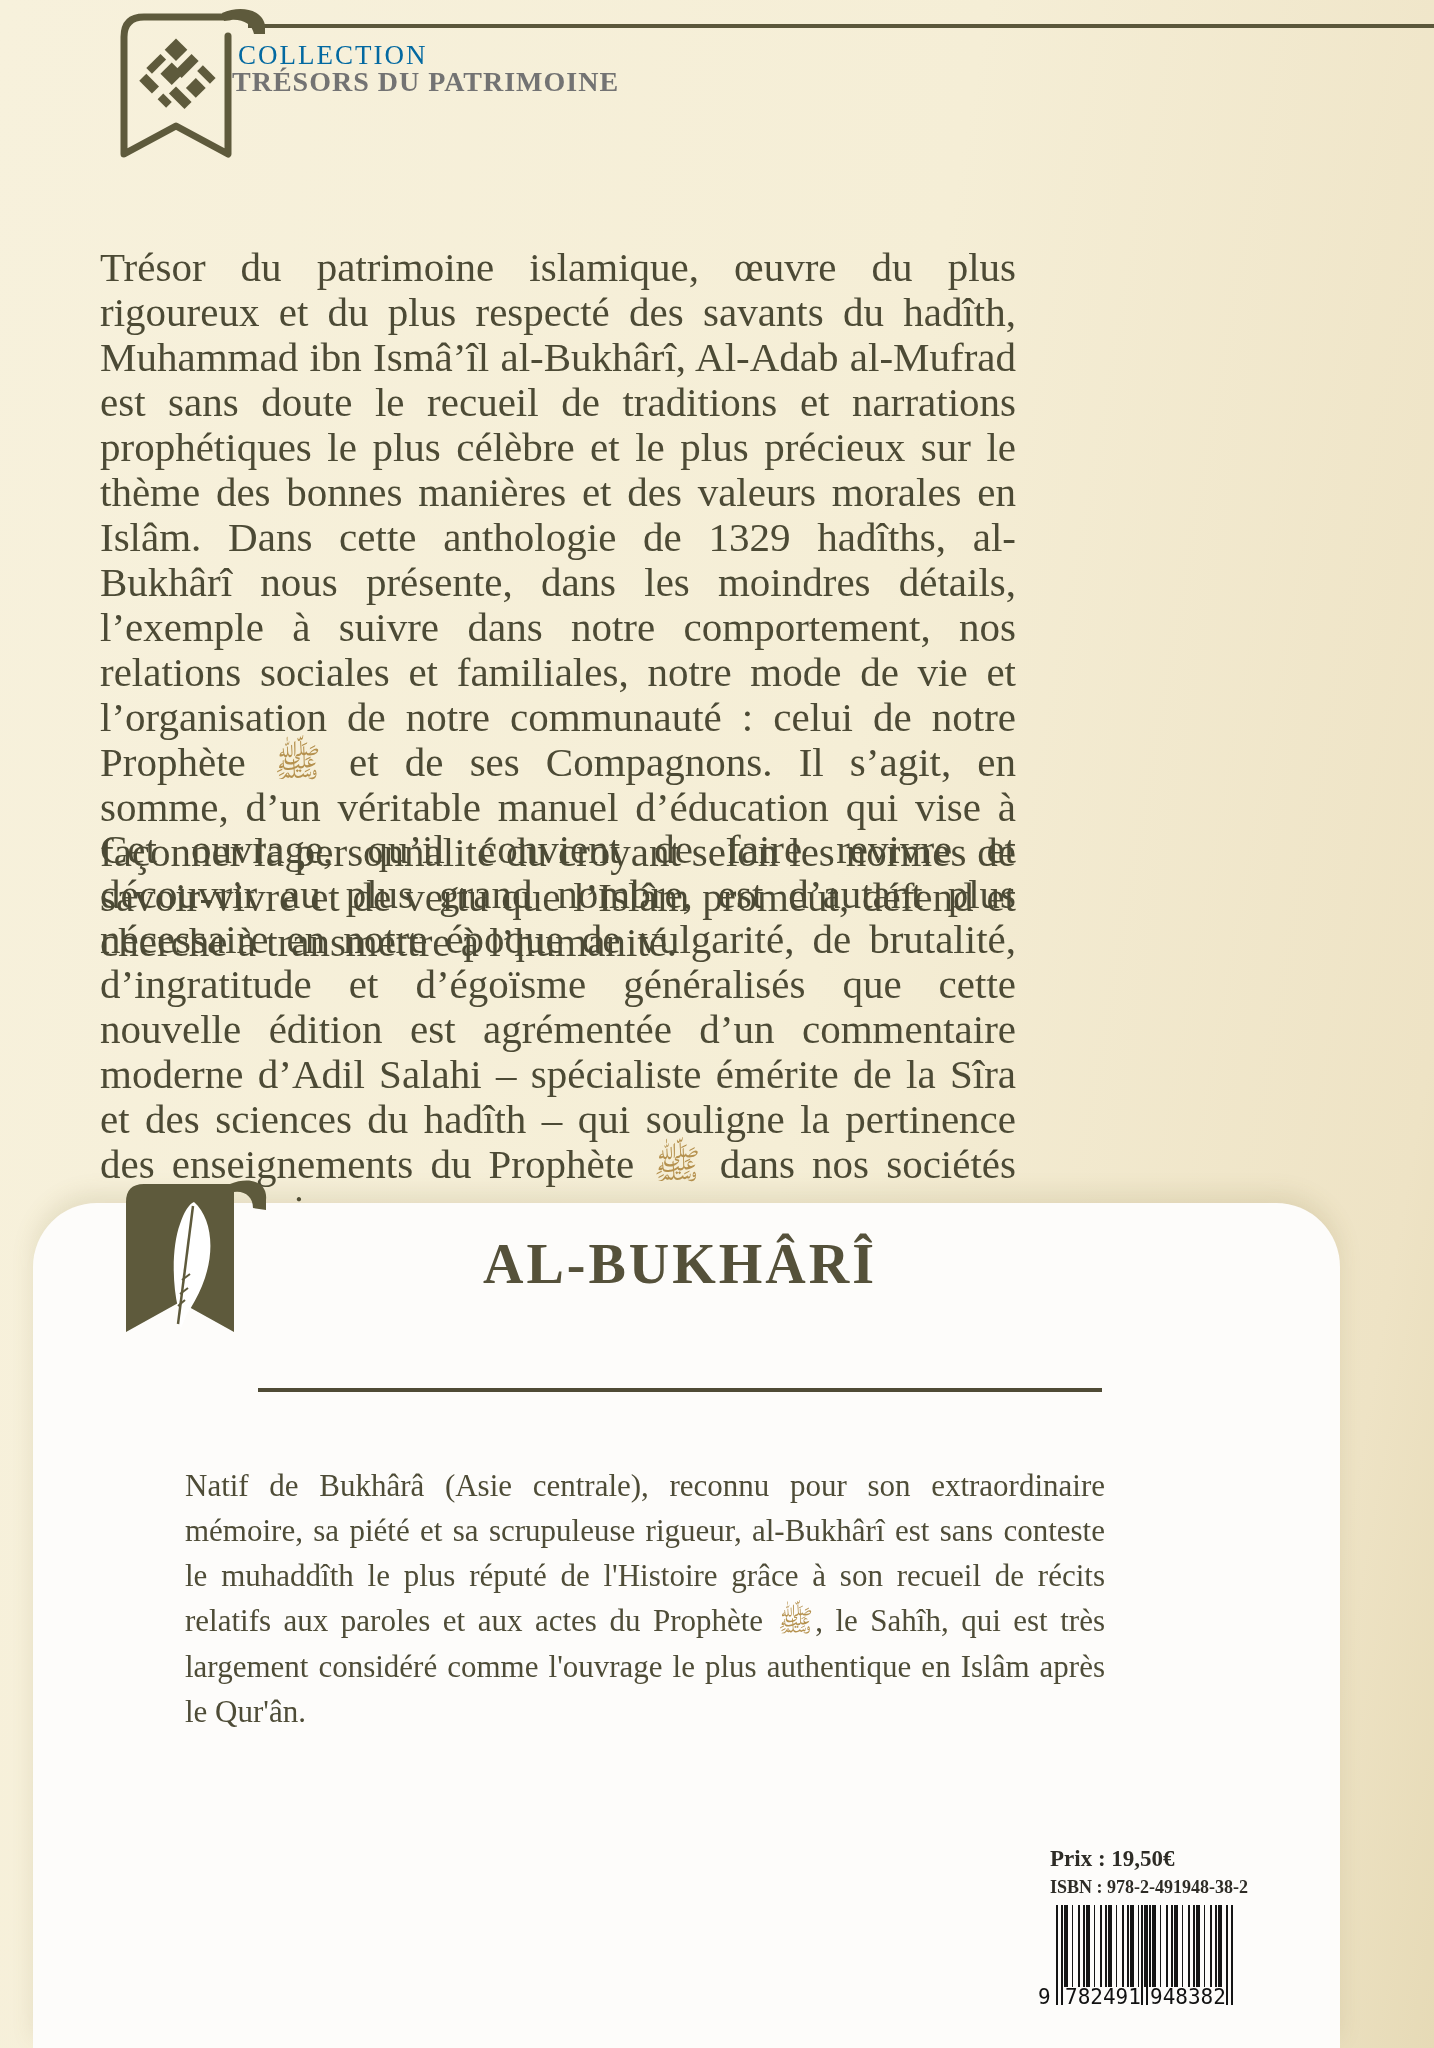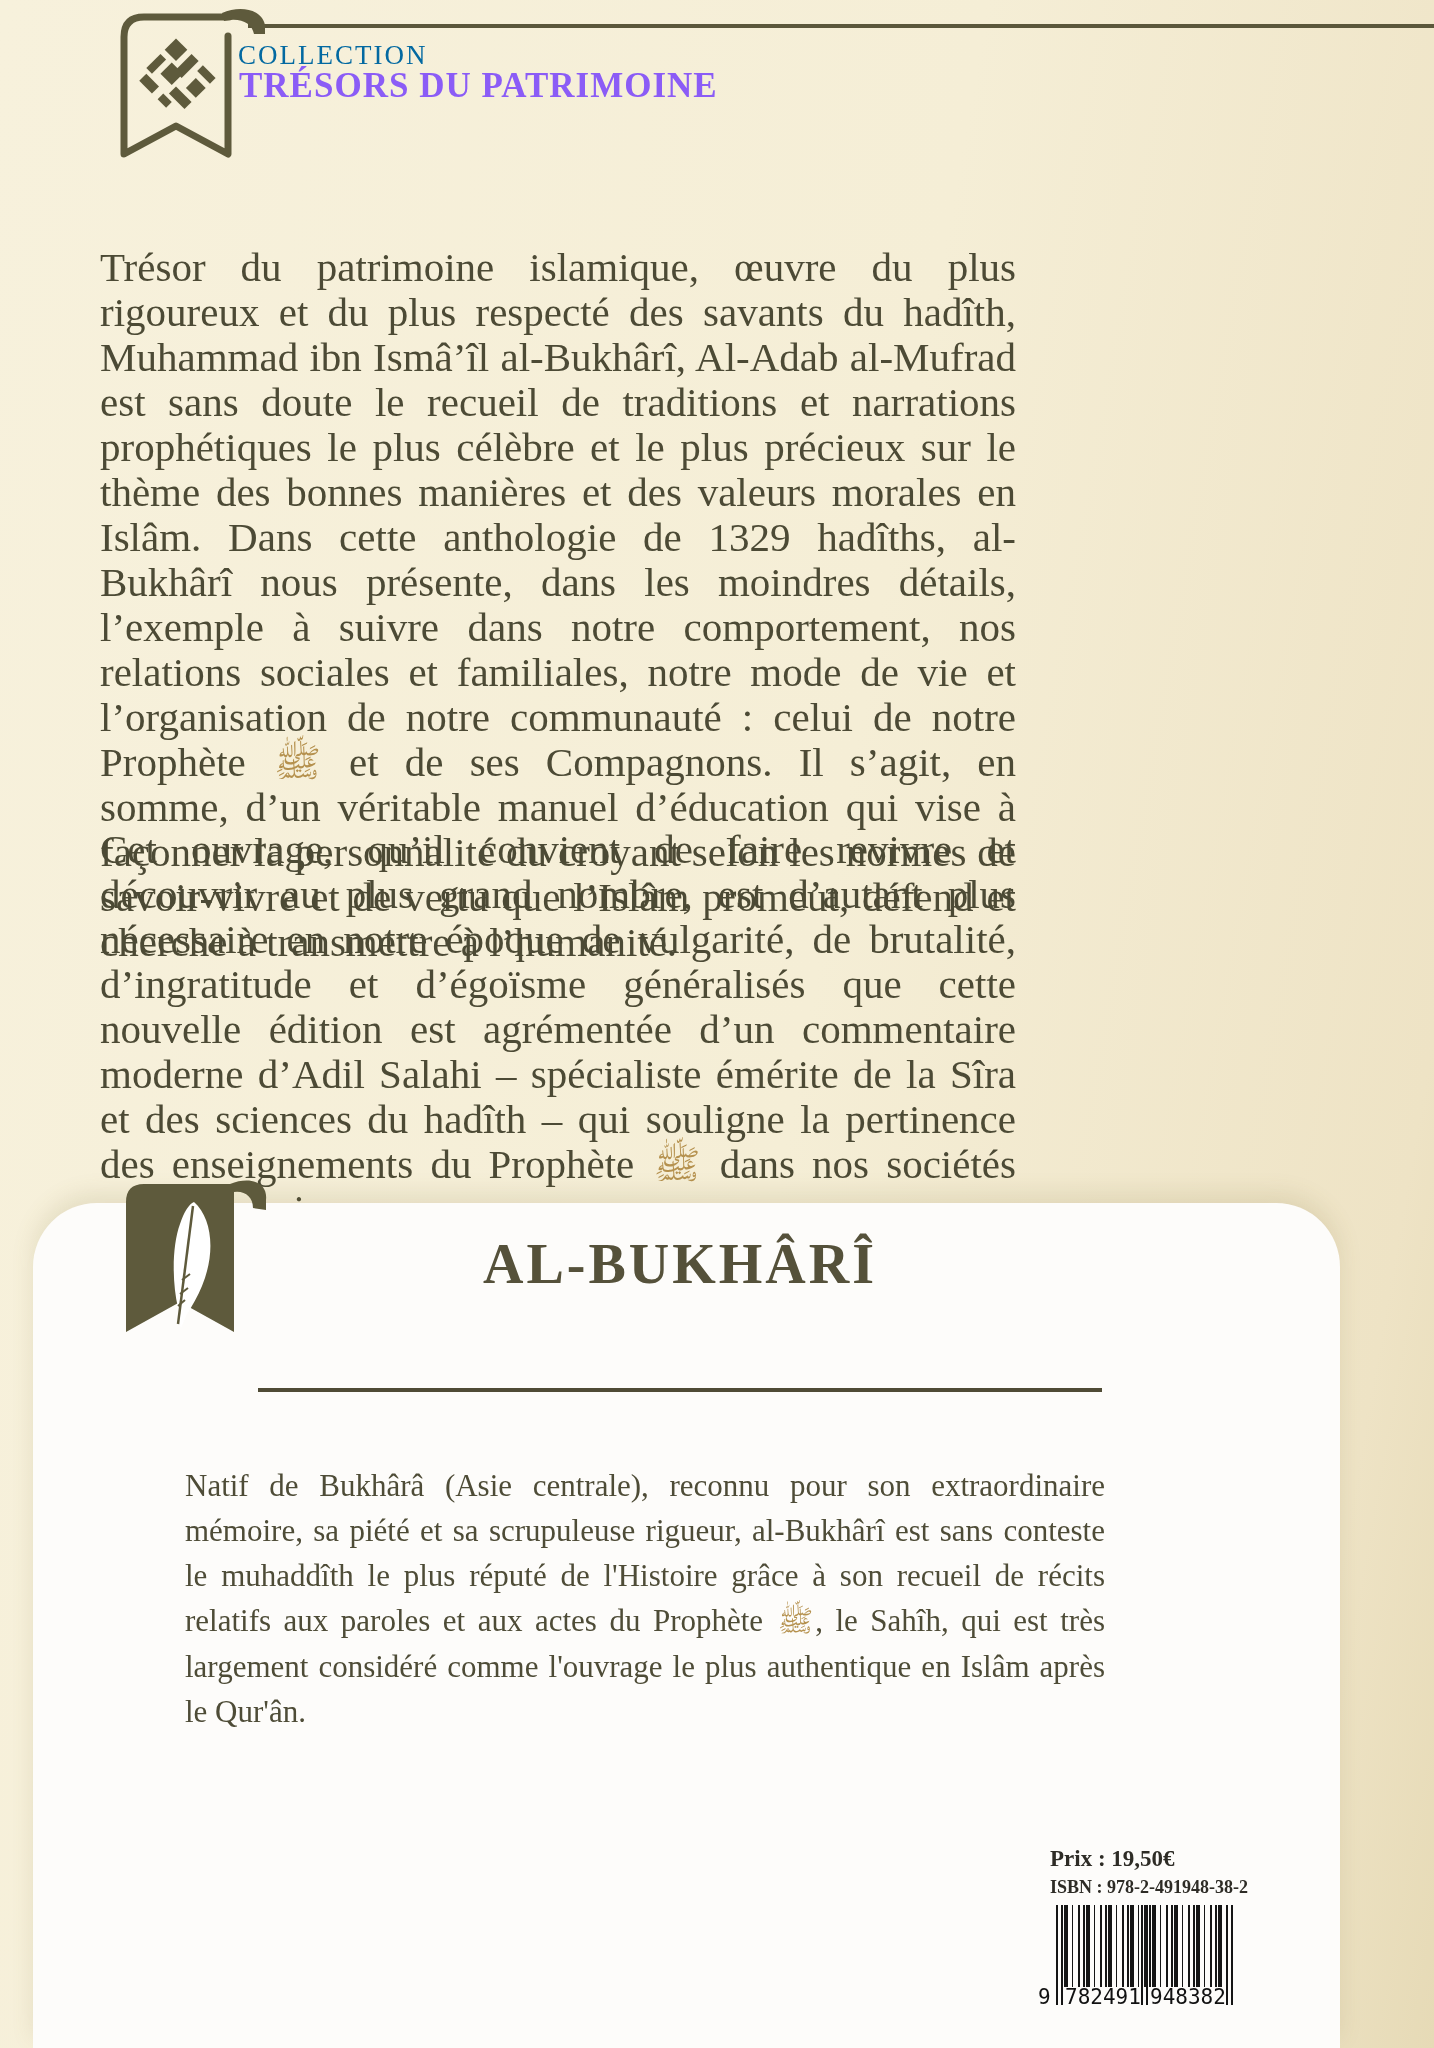--- a/index.html
+++ b/index.html
@@ -7,21 +7,21 @@
     width:1434px;height:2048px;position:relative;overflow:hidden;
     background:linear-gradient(100deg,#f7f1dc 0%,#f5eed6 55%,#eee3c5 90%,#e6dab6 100%);
     font-family:"Liberation Serif","DejaVu Serif",serif;color:#4c4a35;
   }
   .abs{position:absolute}
 
   
   .header-rule{top:24px;left:248px;right:0;height:4px;background:#5b573b}
   .logo-svg{left:108px;top:4px}
   .collection-label{left:238px;top:40px;font-size:27px;letter-spacing:2px;color:#0369a1}
-  .collection-title{left:239px;top:66px;font-size:35px;font-weight:bold;letter-spacing:1px;color:#8b5cf6}
+  .collection-title{left:232px;top:66px;font-size:28px;font-weight:bold;letter-spacing:1px;color:#737373}
 
   
   .para{left:100px;width:916px;font-size:41px;line-height:45px;text-align:justify;color:#4c4a35}
   .para-1{top:204px}
   .para-2{top:786px}
   .saws{color:#b5914e;font-size:0.95em;padding:0 2px}
 
   
   .author-card{
     left:33px;top:1203px;width:1307px;height:845px;

